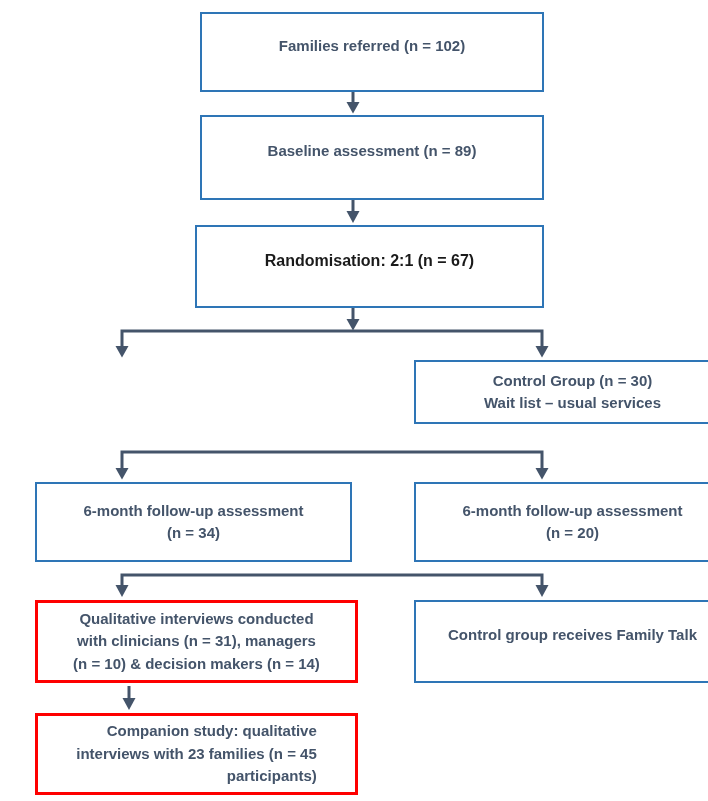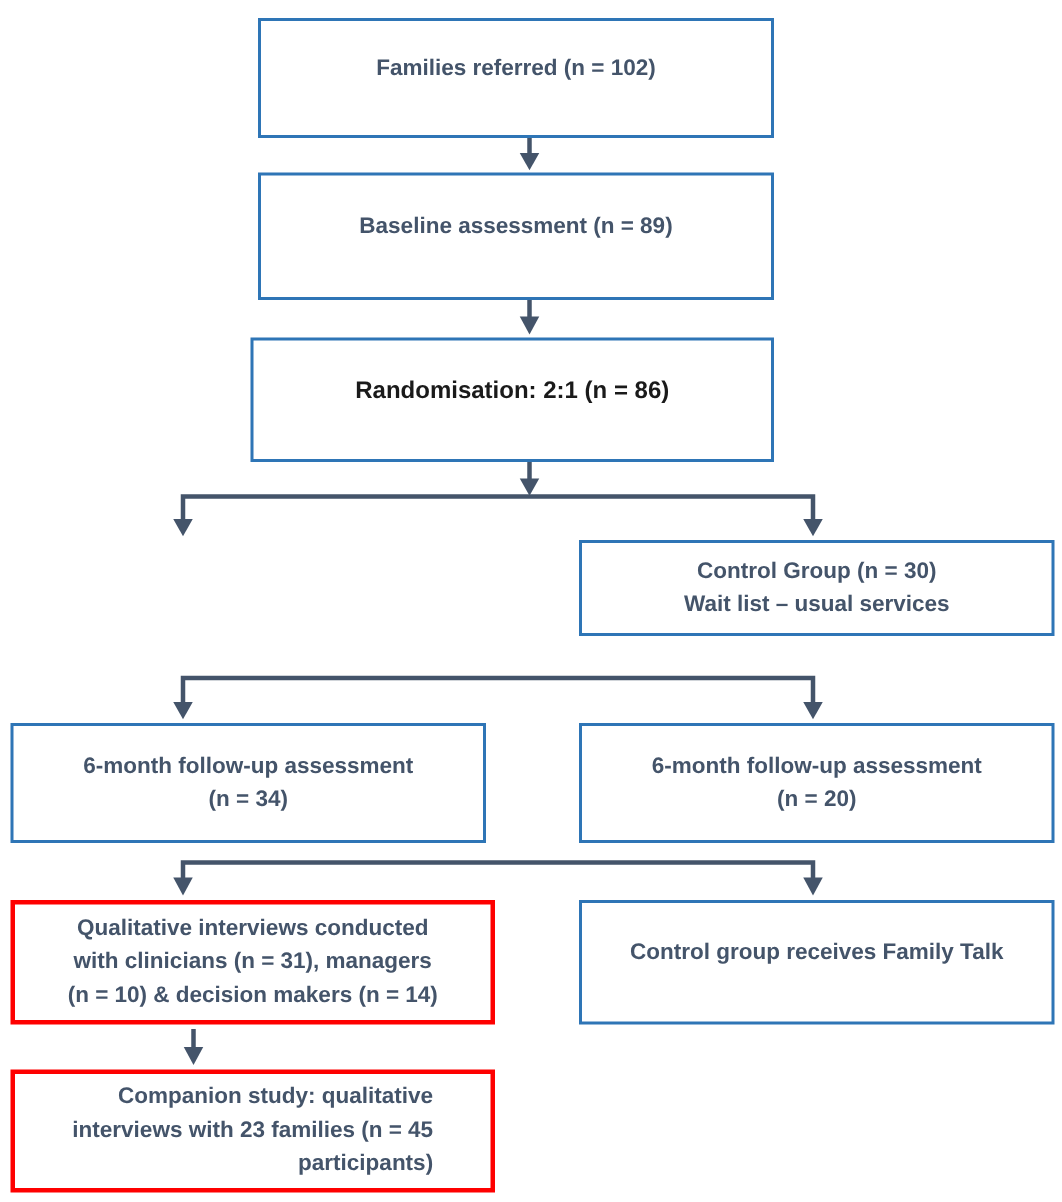--- a/index.html
+++ b/index.html
@@ -30,20 +30,21 @@
     stroke: none;
   }
   .box {
     position: absolute;
     background: #ffffff;
     display: flex;
     align-items: center;
     justify-content: center;
     text-align: center;
     box-sizing: border-box;
+    margin-left: 28px;
   }
   .box.blue { border: 2px solid var(--blue-border, #2E75B6); }
   .box.red  { border: 3px solid var(--red-border, #FE0000); }
   .txt {
     white-space: pre-line;
     font-weight: 700;
     font-size: 15px;
     line-height: 1.5;
     color: var(--text-primary, #44546A);
     padding: 0 6px;
@@ -95,21 +96,21 @@
 
   <div class="box blue" style="left:172px; top:12px; width:344px; height:80px;">
     <div class="txt pad-b">Families referred (n = 102)</div>
   </div>
 
   <div class="box blue" style="left:172px; top:115px; width:344px; height:85px;text-align:center;">
     <div class="txt pad-b">Baseline assessment (n = 89)</div>
   </div>
 
   <div class="box blue" style="left:167px; top:225px; width:349px; height:83px;">
-    <div class="txt black pad-b">Randomisation: 2:1 (n = 86)</div>
+    <div class="txt black pad-b">Randomisation: 2:1 (n = 67)</div>
   </div>
 
 
   <div class="box blue" style="left:386px; top:360px; width:317px; height:64px;">
     <div class="txt">Control Group (n = 30)
 Wait list – usual services</div>
   </div>
 
   <div class="box blue" style="left:7px; top:482px; width:317px; height:80px;">
     <div class="txt">6-month follow-up assessment

